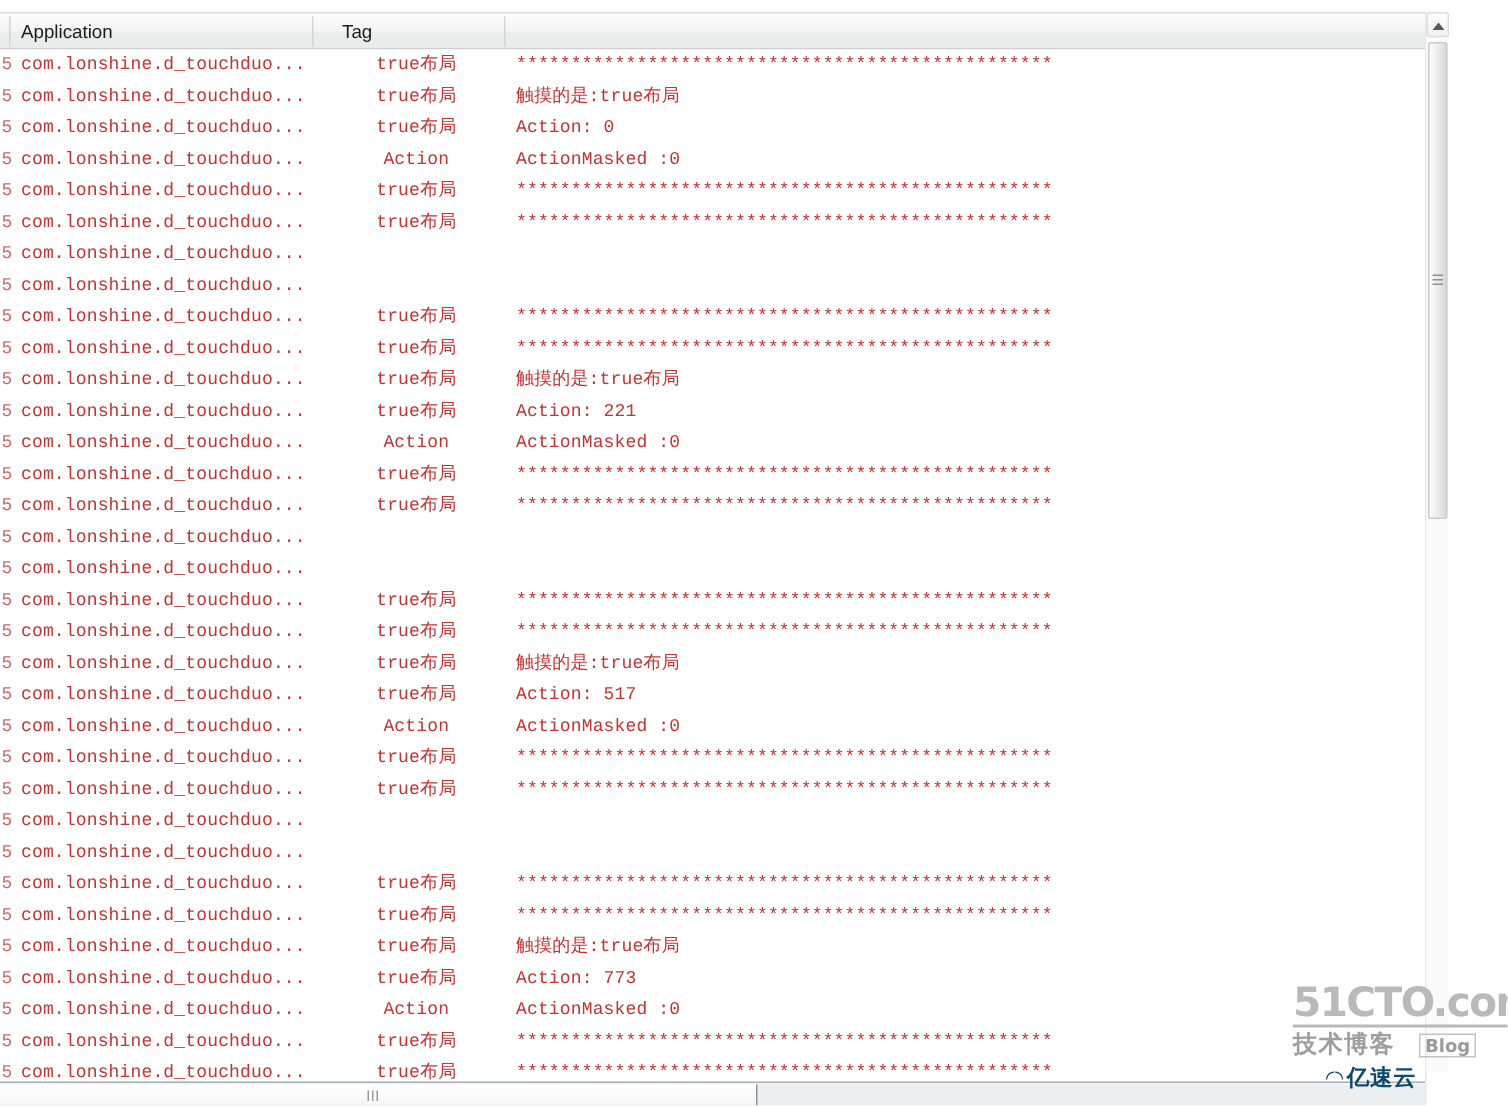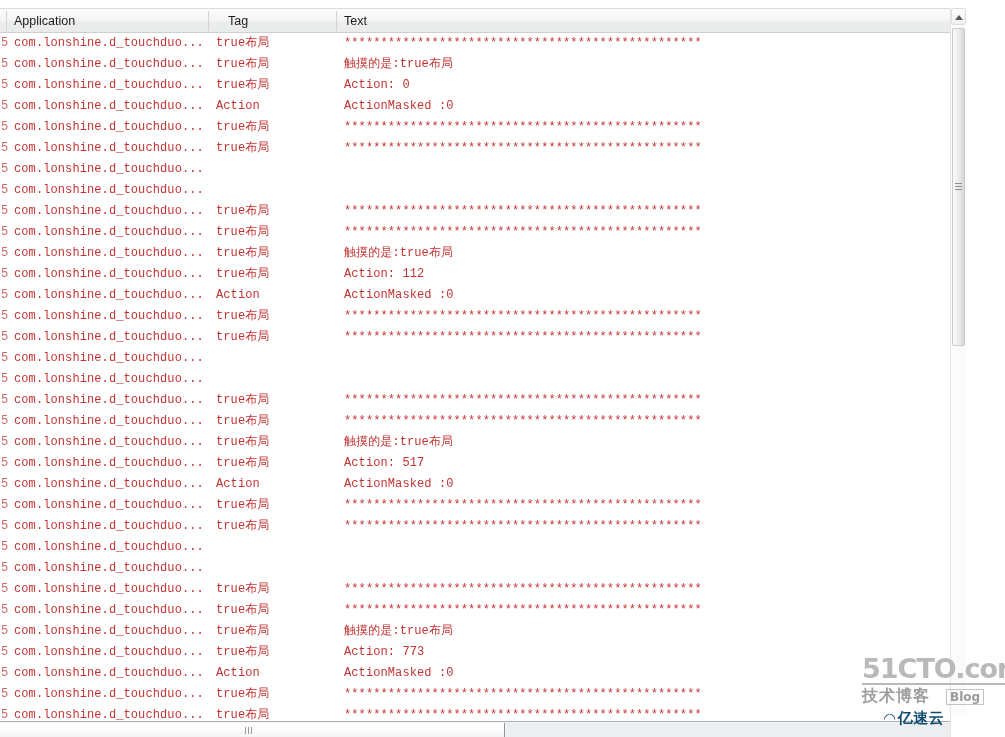--- a/index.html
+++ b/index.html
@@ -95,21 +95,21 @@
     font-size: 12px;
     color: #c23434;
     padding-left: 7px;
     box-sizing: border-box;
     overflow: hidden;
     white-space: nowrap;
     letter-spacing: 0.1px;
   }
   .cell.c-pid  { left: 0px;   width: 9px;   padding-left: 1px; color: #c96a6a; }
   .cell.c-app  { left: 7px;   width: 204px; }
-  .cell.c-tag  { left: 209px; width: 130px; }
+  .cell.c-tag  { left: 209px; width: 130px; text-align: center; }
   .cell.c-text { left: 337px; width: 613px; }
 
   
   .vscroll {
     position: absolute;
     left: 950px; top: 8px;
     width: 16px;
     height: 729px;
     background: #ffffff;
     border-left: 1px solid #e6e6e6;
@@ -263,21 +263,20 @@
 
 <div class="logcat-window">
 
   <div class="table-header">
     <div class="th col-pid"></div>
     <div class="th-divider" style="left:6px;"></div>
     <div class="th col-app">Application</div>
     <div class="th-divider" style="left:208px;"></div>
     <div class="th col-tag">Tag</div>
     <div class="th-divider" style="left:336px;"></div>
-    <div class="th col-text">Text</div>
   </div>
 
   <div class="log-body" id="log-body">
       <div class="log-row">
         <div class="cell c-pid">5</div>
         <div class="cell c-app">com.lonshine.d_touchduo...</div>
         <div class="cell c-tag">true布局</div>
         <div class="cell c-text">*************************************************</div>
       </div>
       <div class="log-row">
@@ -337,21 +336,21 @@
       <div class="log-row">
         <div class="cell c-pid">5</div>
         <div class="cell c-app">com.lonshine.d_touchduo...</div>
         <div class="cell c-tag">true布局</div>
         <div class="cell c-text">触摸的是:true布局</div>
       </div>
       <div class="log-row">
         <div class="cell c-pid">5</div>
         <div class="cell c-app">com.lonshine.d_touchduo...</div>
         <div class="cell c-tag">true布局</div>
-        <div class="cell c-text">Action: 112</div>
+        <div class="cell c-text">Action: 221</div>
       </div>
       <div class="log-row">
         <div class="cell c-pid">5</div>
         <div class="cell c-app">com.lonshine.d_touchduo...</div>
         <div class="cell c-tag">Action</div>
         <div class="cell c-text">ActionMasked :0</div>
       </div>
       <div class="log-row">
         <div class="cell c-pid">5</div>
         <div class="cell c-app">com.lonshine.d_touchduo...</div>

